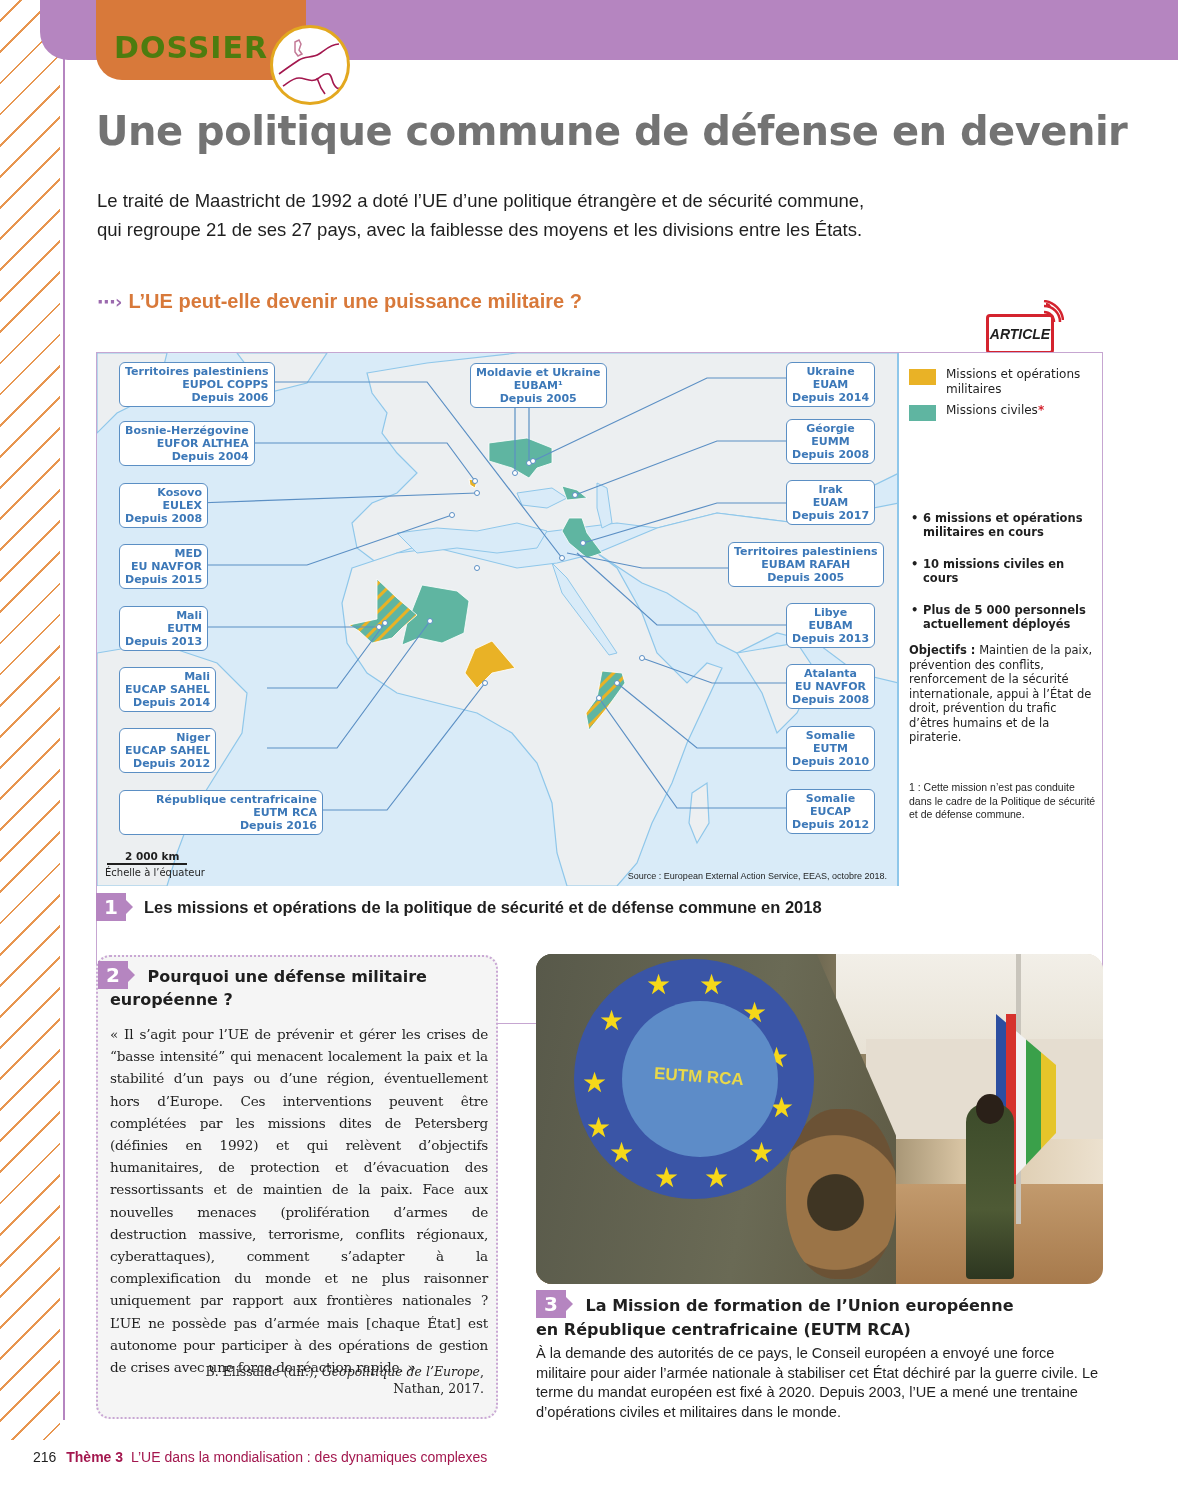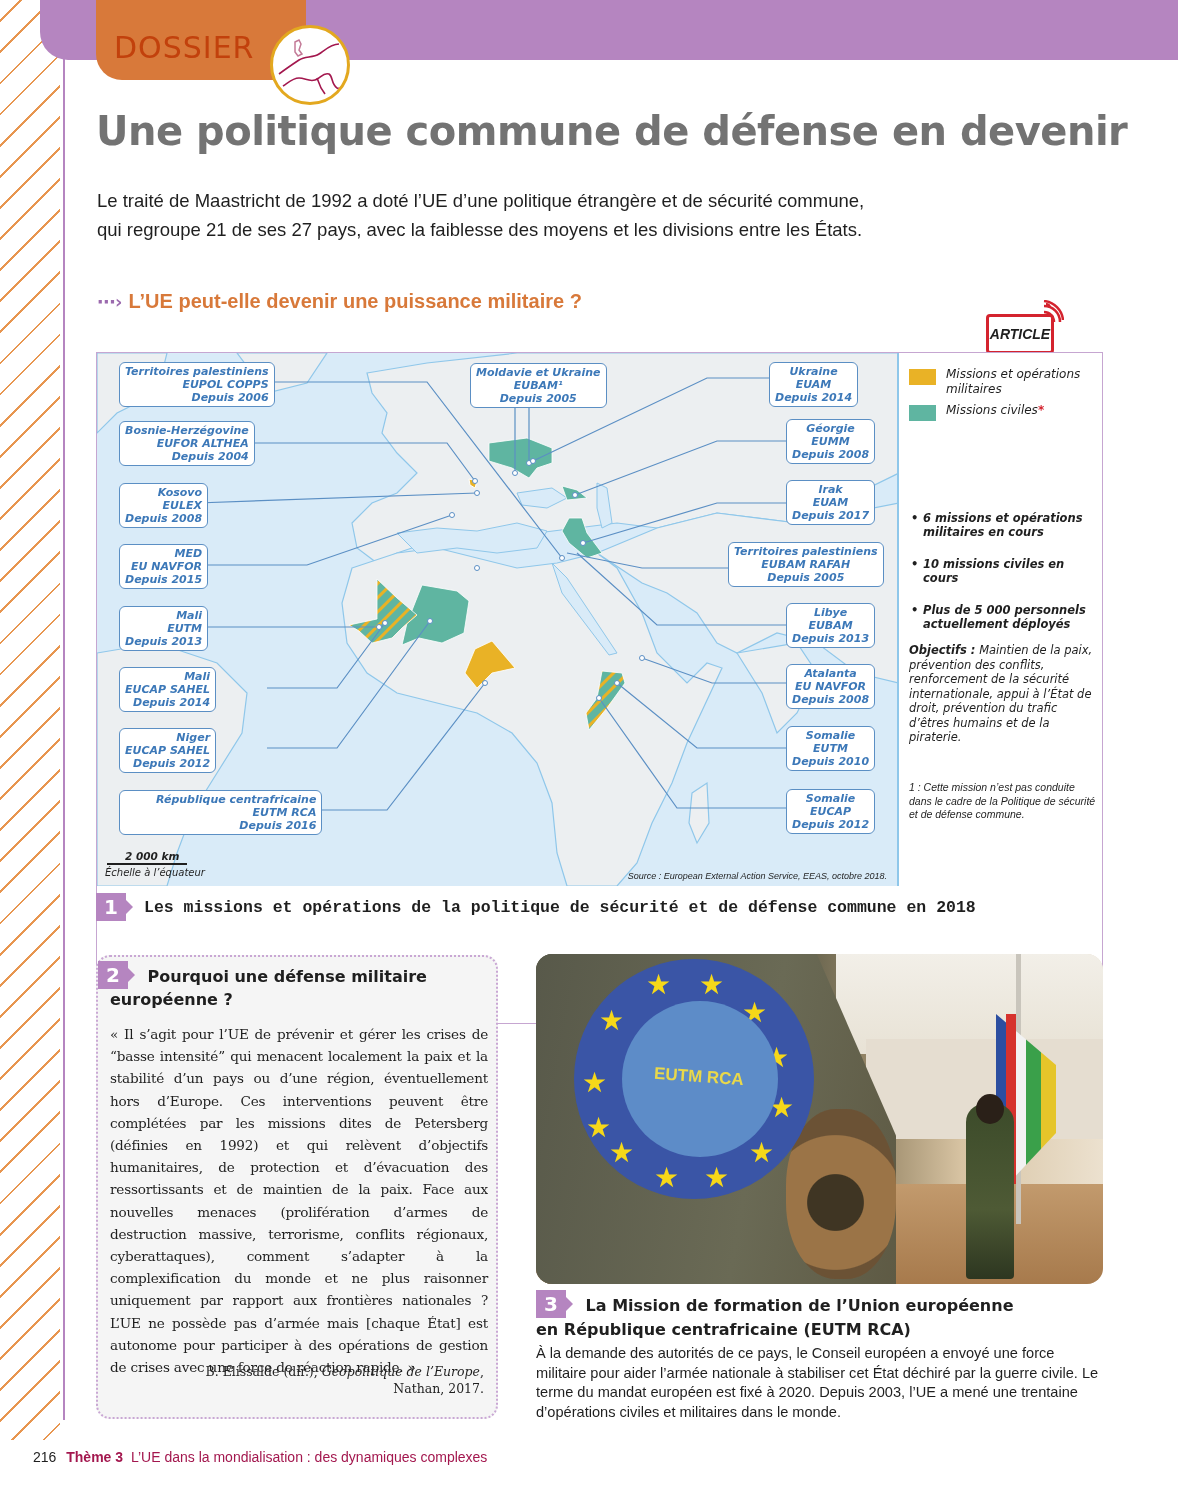--- a/index.html
+++ b/index.html
@@ -7,39 +7,39 @@
   body { position: relative; font-family: "DejaVu Sans", sans-serif; color: #1e1e1e; }
 
   
   .hatch { position: absolute; left: 0; top: 0; width: 60px; height: 1440px;
     background: repeating-linear-gradient(135deg, transparent 0 14px, #e58a3c 14px 16px, transparent 16px 22px); opacity: .9; }
   .left-rule { position: absolute; left: 63px; top: 55px; width: 2px; height: 1365px; background: #b585c0; }
 
   
   .top-band { position: absolute; left: 40px; top: 0; width: 1138px; height: 60px; background: #b585c0; border-bottom-left-radius: 28px; }
   .dossier-tab { position: absolute; left: 96px; top: 0; width: 210px; height: 80px; background: #d8793a; border-bottom-left-radius: 26px; }
-  .dossier-label { position: absolute; left: 114px; top: 30px; font-family: "DejaVu Sans", sans-serif; font-weight: normal; font-size: 30px; color: #c2410c; letter-spacing: 1px; }
+  .dossier-label { position: absolute; left: 114px; top: 30px; font-family: "DejaVu Sans", sans-serif; font-weight: bold; font-size: 30px; color: #4d7c0f; letter-spacing: 1px; }
   .europe-badge { position: absolute; left: 270px; top: 25px; width: 80px; height: 80px; border-radius: 50%; background: #fff; border: 3px solid #e3a81f; overflow: hidden; }
 
   .page-title { position: absolute; left: 96px; top: 108px; font-family: "DejaVu Sans", sans-serif; font-weight: bold; font-size: 40px; color: #737373; letter-spacing: -0.5px; }
 
   .intro { position: absolute; left: 97px; top: 186px; width: 900px; font-family: "Liberation Sans", sans-serif; font-size: 18.5px; line-height: 29px; color: #1f1f1f; }
 
   .question { position: absolute; left: 97px; top: 290px; display: flex; align-items: center; gap: 6px; }
   .question-icon { font-size: 18px; color: #9b6aae; font-weight: bold; }
   .question-text { font-family: "Liberation Sans", sans-serif; font-weight: bold; font-size: 20px; color: #d8793a; }
 
   .article-badge { position: absolute; left: 982px; top: 300px; width: 80px; height: 60px; }
   .article-screen { position: absolute; left: 4px; top: 14px; width: 68px; height: 40px; border: 3px solid #d4232e; border-radius: 4px; background: #fff;
     font-family: "Liberation Sans", sans-serif; font-weight: bold; font-size: 14px; text-align: center; line-height: 34px; color: #1f1f1f; font-style: italic; }
   .article-base { position: absolute; left: -2px; top: 52px; width: 80px; height: 6px; background: #d4232e; border-radius: 0 0 4px 4px; }
   .article-waves { position: absolute; left: 60px; top: 0; width: 22px; height: 22px; }
 
   
-  .map-frame { position: absolute; left: 96px; top: 352px; width: 1007px; height: 672px; border: 1.5px solid #c6a6d1; background: #fff; font-style: italic; }
+  .map-frame { position: absolute; left: 96px; top: 352px; width: 1007px; height: 672px; border: 1.5px solid #c6a6d1; background: #fff; }
   .map { position: absolute; left: 0; top: 0; width: 802px; height: 533px; background: #d9ebf8; border-right: 2px solid #8fc7ea; overflow: hidden; }
   .map svg.base { position: absolute; left: 0; top: 0; }
   .label-box { position: absolute; background: #fff; border: 1.5px solid #5b8fc4; border-radius: 6px; padding: 2px 5px;
     font-family: "DejaVu Sans", sans-serif; font-weight: bold; font-size: 11px; line-height: 13px; color: #3c78b8; white-space: nowrap; text-align: center; }
   .label-box.right-align { text-align: right; }
   .label-box span { display: block; }
   .scale { position: absolute; left: 8px; top: 497px; font-family: "DejaVu Sans", sans-serif; font-size: 10px; color: #1f1f1f; }
   .scale .km { font-weight: bold; font-size: 10.5px; margin-left: 20px; }
   .scale .bar { width: 80px; height: 2px; background: #1f1f1f; margin: 1px 0 2px 2px; }
   .source { position: absolute; right: 10px; top: 518px; font-family: "Liberation Sans", sans-serif; font-size: 9px; color: #1f1f1f; }
@@ -53,21 +53,21 @@
   .stats li { list-style: none; position: relative; padding-left: 12px; margin-bottom: 18px; }
   .stats li::before { content: "•"; position: absolute; left: 0; }
   .objectives { position: absolute; left: 812px; top: 290px; width: 190px; font-family: "DejaVu Sans", sans-serif; font-size: 11.5px; line-height: 14.5px; color: #1f1f1f; }
   .objectives b { font-weight: bold; }
   .footnote { position: absolute; left: 812px; top: 428px; width: 190px; font-family: "Liberation Sans", sans-serif; font-size: 10.5px; line-height: 13.5px; color: #1f1f1f; }
 
   
   .doc-num { display: inline-block; width: 30px; height: 28px; background: #b585c0; color: #fff; font-family: "DejaVu Sans", sans-serif; font-weight: bold; font-size: 20px; text-align: center; line-height: 28px; position: relative; }
   .doc-num::after { content: ""; position: absolute; right: -7px; top: 7px; border-left: 7px solid #b585c0; border-top: 7px solid transparent; border-bottom: 7px solid transparent; }
   .caption1 { position: absolute; left: 96px; top: 893px; display: flex; align-items: center; gap: 18px; }
-  .caption1-text { font-family: Liberation Mono, monospace; font-weight: bold; font-size: 16.5px; color: #1f1f1f; }
+  .caption1-text { font-family: Liberation Sans, sans-serif; font-weight: bold; font-size: 16.5px; color: #1f1f1f; }
 
   
   .doc2 { position: absolute; left: 96px; top: 955px; width: 402px; height: 464px; background: #f5f5f5; border: 2px dotted #c9a7d4; border-radius: 14px; }
   .doc2-head { position: absolute; left: 0; top: 4px; width: 390px; }
   .doc2-title { font-family: "DejaVu Sans", sans-serif; font-weight: bold; font-size: 16px; line-height: 22px; color: #1f1f1f; }
   .doc2-title .first { margin-left: 14px; }
   .doc2-title .second { display: block; padding-left: 12px; }
   .doc2-body { position: absolute; left: 12px; top: 66px; width: 378px; font-family: "DejaVu Serif", serif; font-size: 13.6px; line-height: 22.2px; color: #1f1f1f; text-align: justify; letter-spacing: -0.2px; }
   .doc2-source { position: absolute; right: 12px; top: 406px; text-align: right; font-family: "DejaVu Serif", serif; font-size: 12.5px; line-height: 17px; color: #1f1f1f; }
 
@@ -262,21 +262,21 @@
       <span>EUTM RCA</span>
       <span>Depuis 2016</span>
     </div>
 
     <div class="label-box" style="left:373px; top:10px;">
       <span>Moldavie et Ukraine</span>
       <span>EUBAM¹</span>
       <span>Depuis 2005</span>
     </div>
 
-    <div class="label-box" style="left:672px; top:9px;">
+    <div class="label-box" style="left:689px; top:9px;">
       <span>Ukraine</span>
       <span>EUAM</span>
       <span>Depuis 2014</span>
     </div>
     <div class="label-box" style="left:689px; top:66px;">
       <span>Géorgie</span>
       <span>EUMM</span>
       <span>Depuis 2008</span>
     </div>
     <div class="label-box" style="left:689px; top:127px;">

